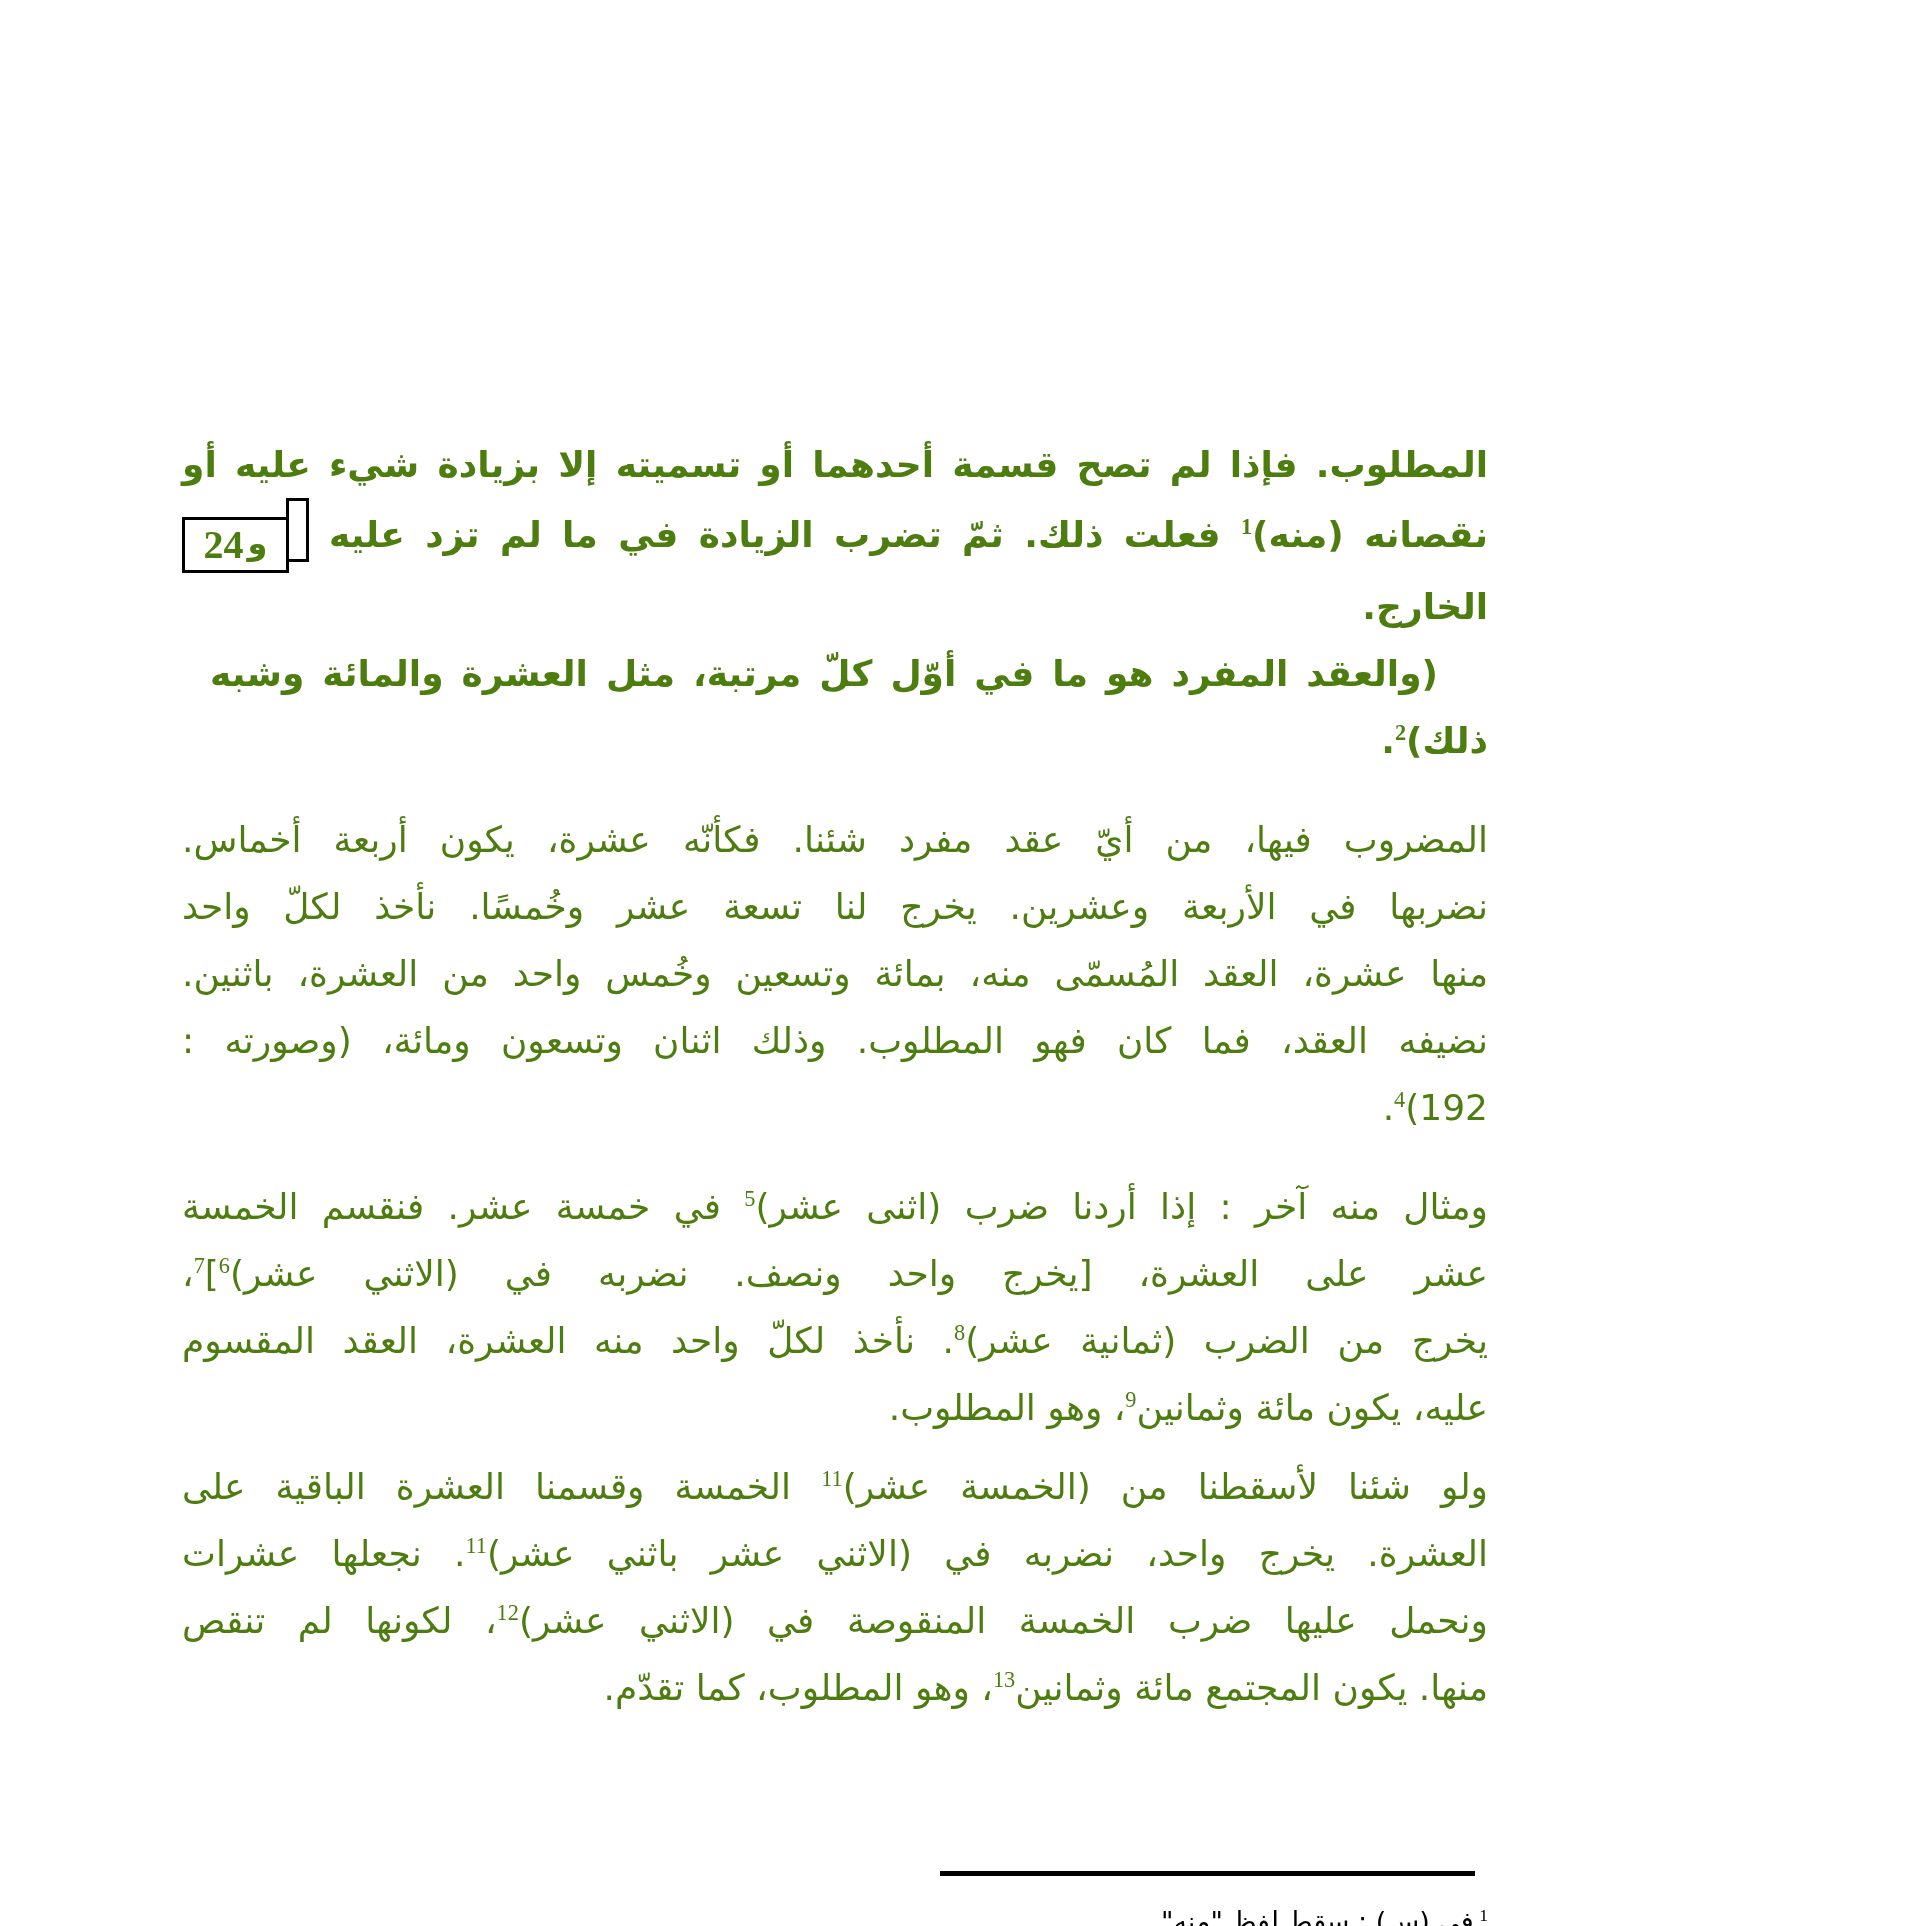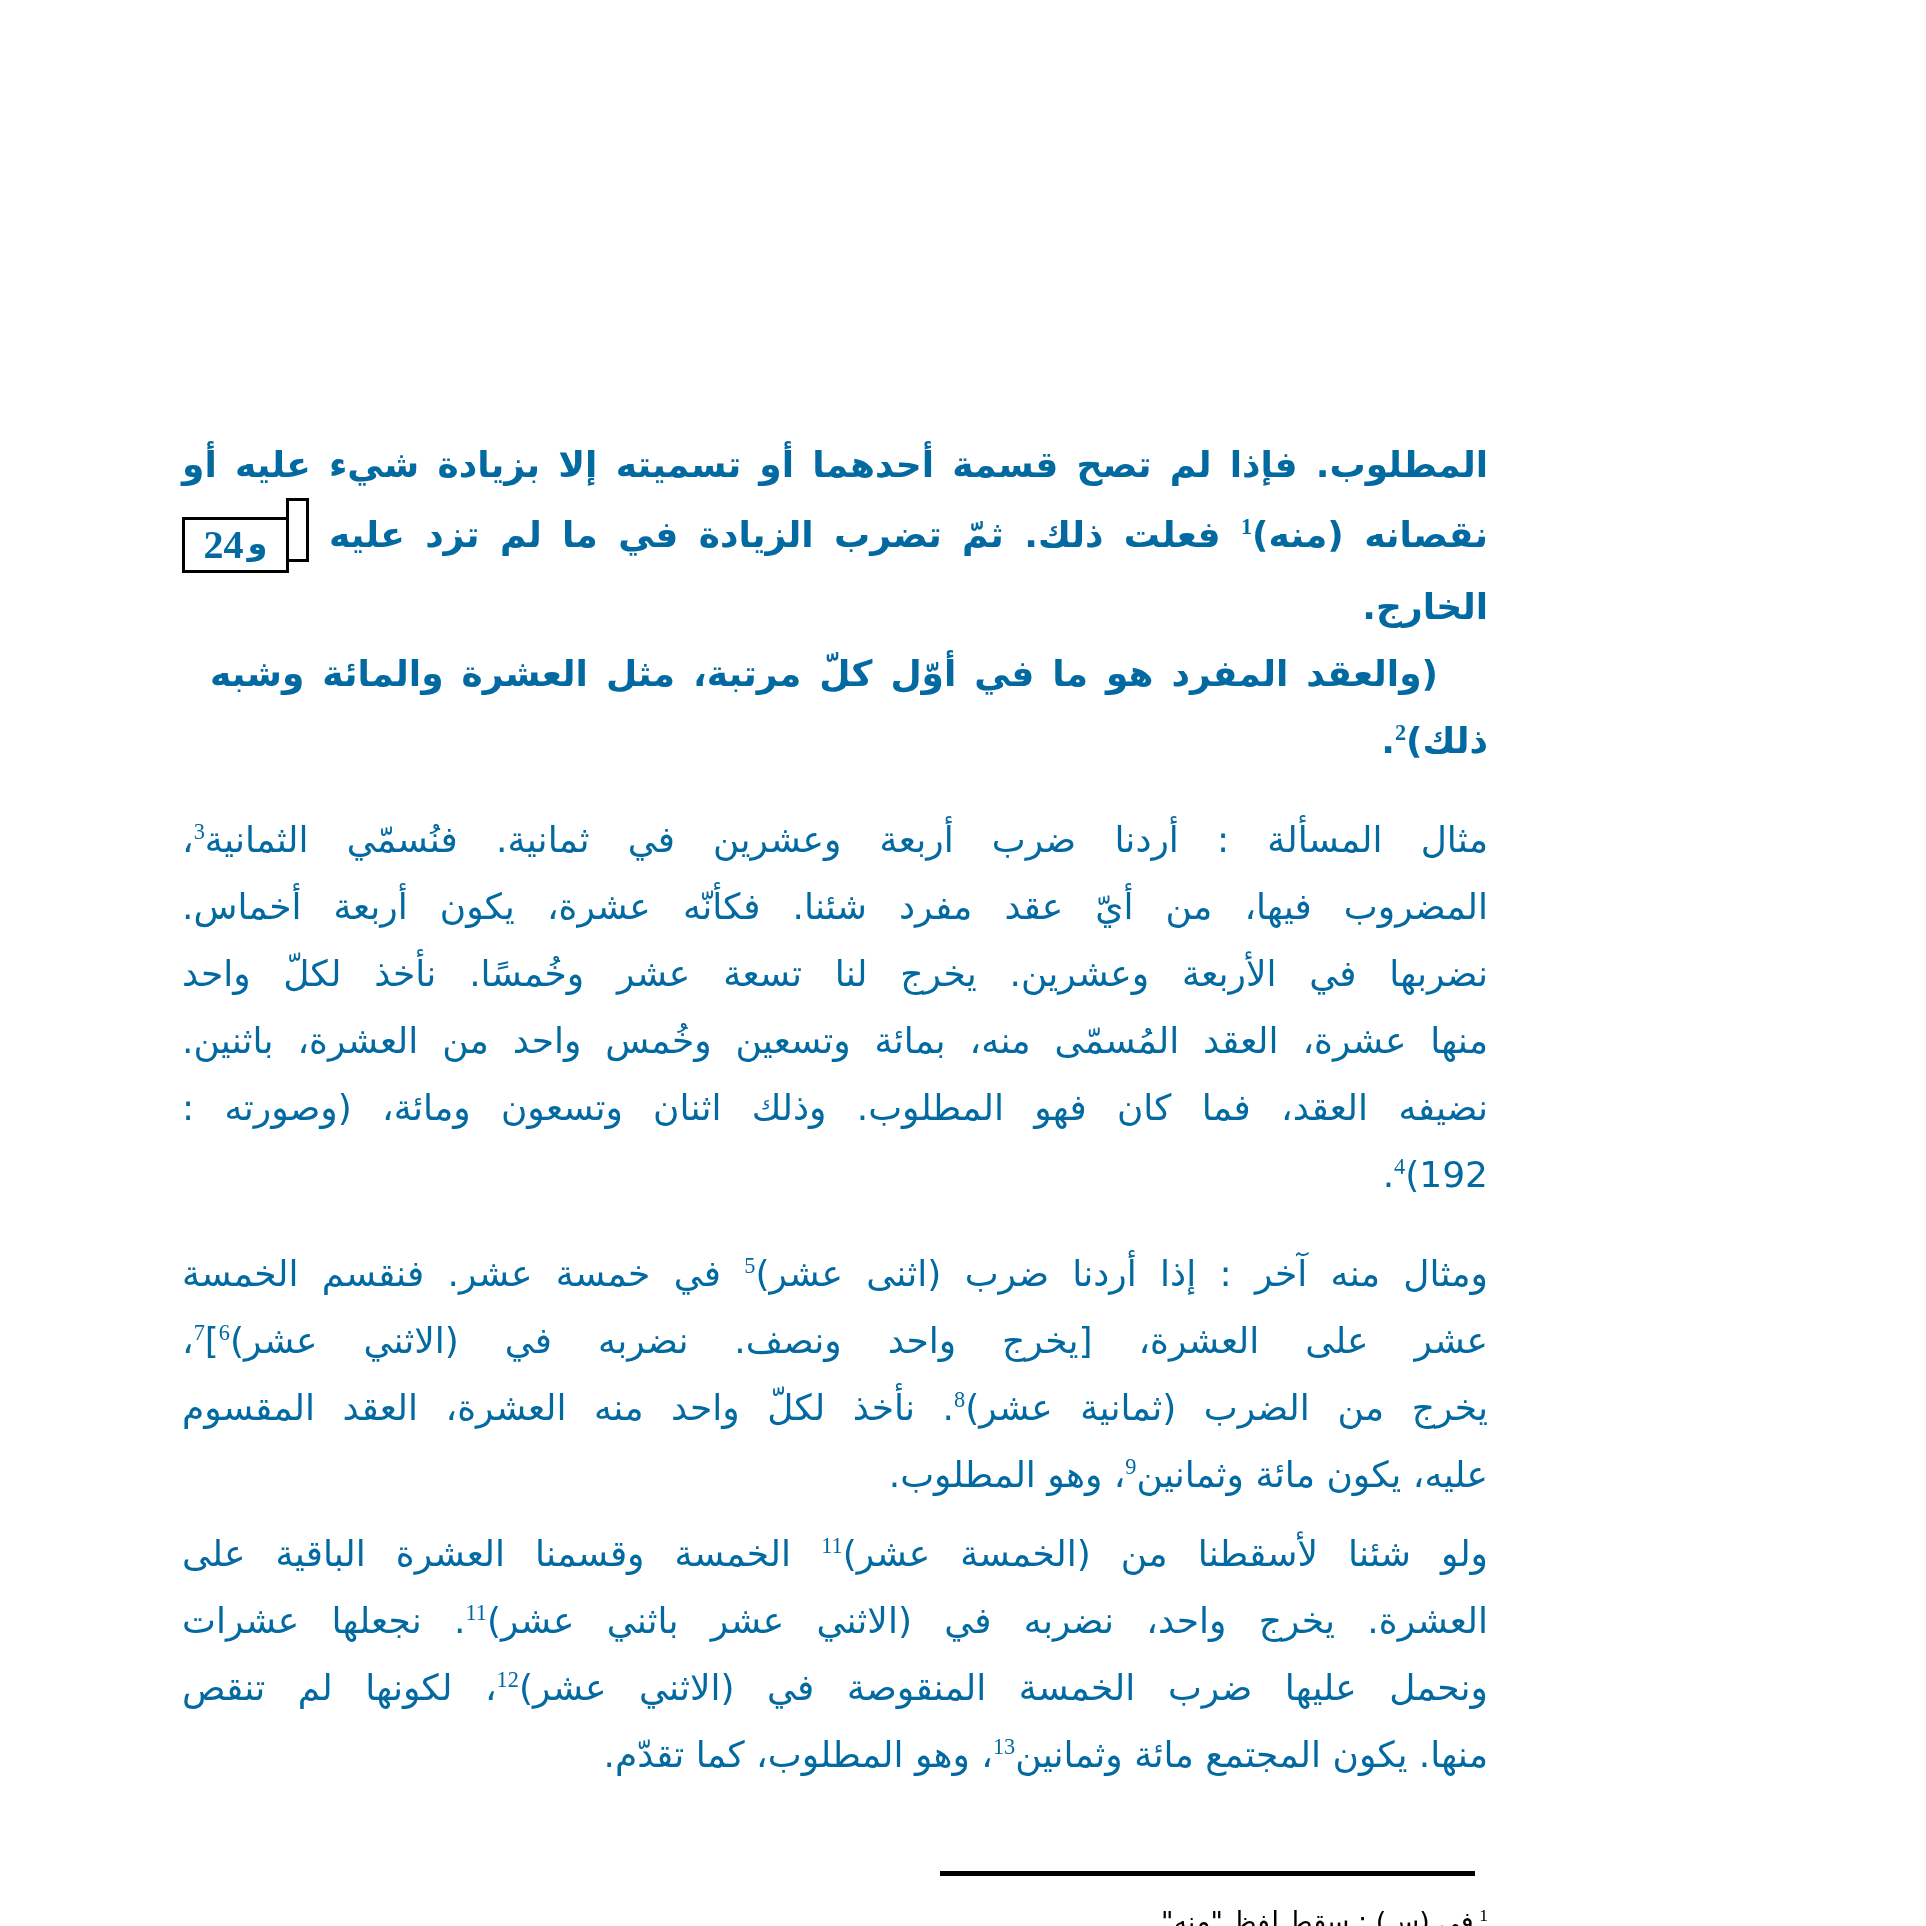--- a/index.html
+++ b/index.html
@@ -13,21 +13,21 @@
   }
   .text-column{
     position:absolute;
     top:431px;
     right:438px;
     width:1306px;
     direction:rtl;
     font-family:"DejaVu Sans",sans-serif;
     font-size:36px;
     line-height:67px;
-    color:#0369a1;
+    color:#4d7c0f;
   }
   .para{margin:0;}
   .para.gap{margin-top:32px;}
   .para.gap-small{margin-top:11.6px;}
   .para.bold{font-weight:bold;}
   .tline{
     text-align:justify;
     text-align-last:justify;
   }
   .tline.end{text-align-last:right;margin-left:28px;}
@@ -111,21 +111,20 @@
         <div class="tline">نقصانه (منه)<sup class="fnref">1</sup> فعلت ذلك. ثمّ تضرب الزيادة في ما لم تزد عليه <span class="folio-spacer"></span><span class="folio-box">
             <span class="fnum">24</span>
             <span class="flet">و</span>
           </span></div>
         <div class="tline end">الخارج.</div>
       </div>
       <div class="para bold indent">
         <div class="tline end">(والعقد المفرد هو ما في أوّل كلّ مرتبة، مثل العشرة والمائة وشبه ذلك)<sup class="fnref">2</sup>.</div>
       </div>
       <div class="para gap">
-        <div class="tline">مثال المسألة : أردنا ضرب أربعة وعشرين في ثمانية. فنُسمّي الثمانية<sup class="fnref">3</sup>،</div>
         <div class="tline">المضروب فيها، من أيّ عقد مفرد شئنا. فكأنّه عشرة، يكون أربعة أخماس.</div>
         <div class="tline">نضربها في الأربعة وعشرين. يخرج لنا تسعة عشر وخُمسًا. نأخذ لكلّ واحد</div>
         <div class="tline">منها عشرة، العقد المُسمّى منه، بمائة وتسعين وخُمس واحد من العشرة، باثنين.</div>
         <div class="tline">نضيفه العقد، فما كان فهو المطلوب. وذلك اثنان وتسعون ومائة، (وصورته :</div>
         <div class="tline end">192)<sup class="fnref">4</sup>.</div>
       </div>
       <div class="para gap">
         <div class="tline">ومثال منه آخر : إذا أردنا ضرب (اثنى عشر)<sup class="fnref">5</sup> في خمسة عشر. فنقسم الخمسة</div>
         <div class="tline">عشر على العشرة، [يخرج واحد ونصف. نضربه في (الاثني عشر)<sup class="fnref">6</sup>]<sup class="fnref">7</sup>،</div>
         <div class="tline">يخرج من الضرب (ثمانية عشر)<sup class="fnref">8</sup>. نأخذ لكلّ واحد منه العشرة، العقد المقسوم</div>

